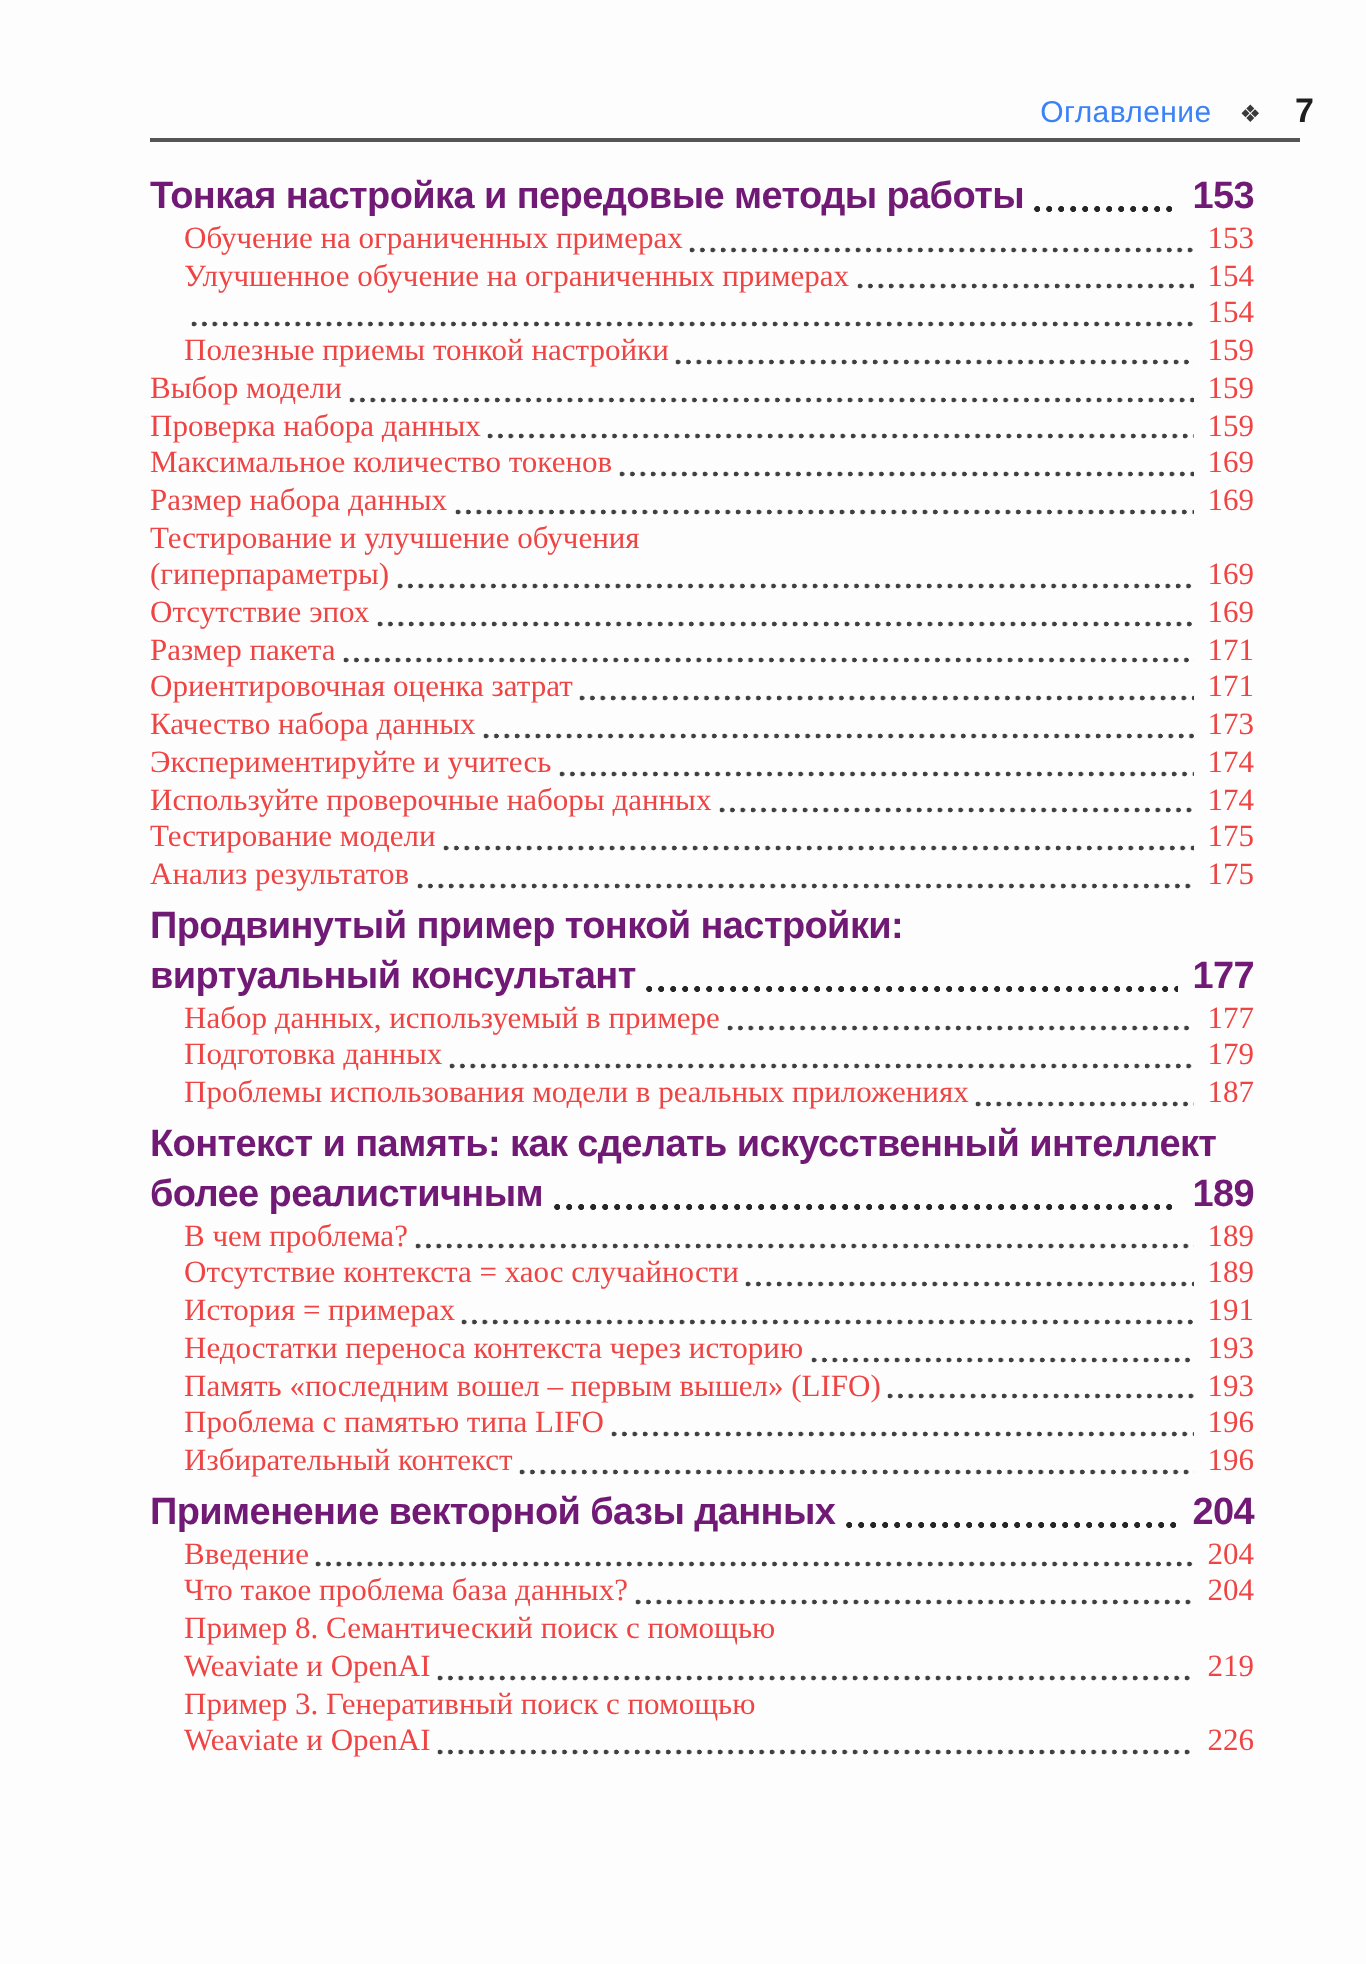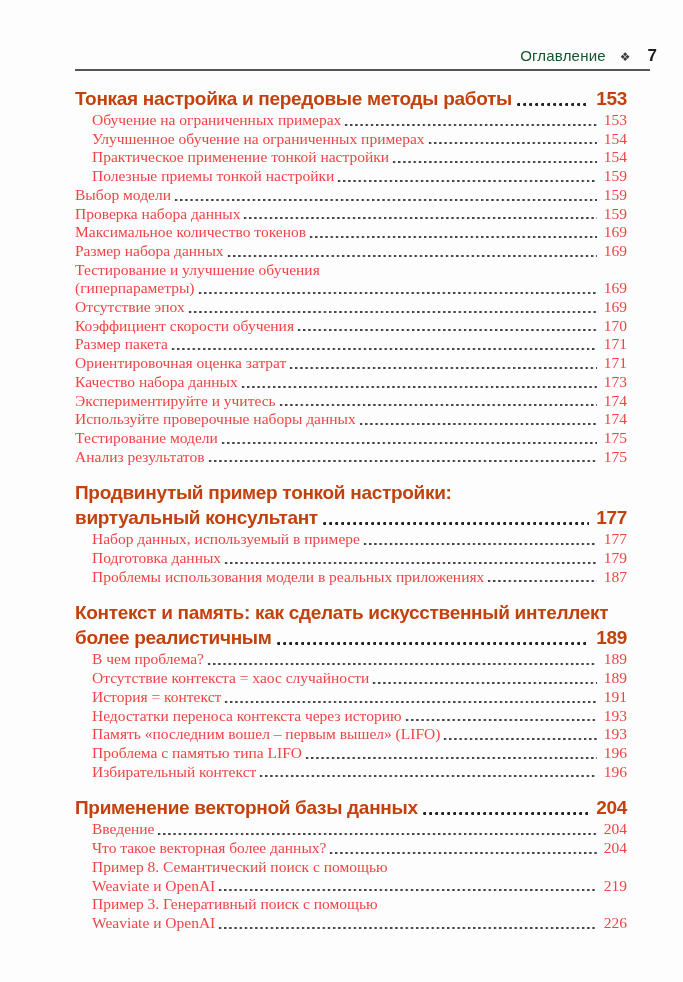--- a/index.html
+++ b/index.html
@@ -10,40 +10,40 @@
     font-family: "Liberation Serif", "DejaVu Serif", serif;
   }
   .page { position: relative; width: 683px; height: 982px; }
 
   
   .page-header {
     margin: 46px 26px 0 75px;
     display: flex; justify-content: flex-end; align-items: baseline;
     font-family: "Liberation Sans", "DejaVu Sans", sans-serif;
   }
-  .header-title { font-size: 15px; color: #14532d; letter-spacing: 0.2px; text-align: center; }
+  .header-title { font-size: 15px; color: #3b82f6; letter-spacing: 0.2px; text-align: center; }
   .header-ornament { font-size: 12px; color: #3a3a3a; margin-left: 14px; }
   .header-page { font-size: 17px; font-weight: 700; color: #1f1f1f; margin-left: 17px; }
   .header-rule {
     margin: 3px 33px 0 75px;
     border-top: 2px solid #555;
   }
 
   
   .toc { margin: 15px 56px 0 75px; }
-  .toc-section:not(:first-child) { margin-top: 14px; }
+  .toc-section:not(:first-child) { margin-top: 3px; }
 
   .heading-row {
     display: flex;
     line-height: 25px;
     font-family: "Liberation Sans", "DejaVu Sans", sans-serif;
     font-weight: 700;
     font-size: 19px;
     letter-spacing: -0.3px;
-    color: #c2410c;
+    color: #701a75;
     white-space: nowrap;
   }
   .heading-page { min-width: 36px; text-align: right; }
 
   .entry-row {
     display: flex;
     line-height: 18.7px;
     font-size: 15.5px;
     color: #ef4444;
     white-space: nowrap;
@@ -99,21 +99,20 @@
         </div>
         <div class="entry lvl1">
           <div class="entry-row">
             <span class="entry-text">Улучшенное обучение на ограниченных примерах</span>
             <span class="leader"></span>
             <span class="entry-page">154</span>
           </div>
         </div>
         <div class="entry lvl1">
           <div class="entry-row">
-            <span class="entry-text">Практическое применение тонкой настройки</span>
             <span class="leader"></span>
             <span class="entry-page">154</span>
           </div>
         </div>
         <div class="entry lvl1">
           <div class="entry-row">
             <span class="entry-text">Полезные приемы тонкой настройки</span>
             <span class="leader"></span>
             <span class="entry-page">159</span>
           </div>
@@ -154,27 +153,20 @@
             <span class="entry-text">(гиперпараметры)</span>
             <span class="leader"></span>
             <span class="entry-page">169</span>
           </div>
         </div>
         <div class="entry lvl2">
           <div class="entry-row">
             <span class="entry-text">Отсутствие эпох</span>
             <span class="leader"></span>
             <span class="entry-page">169</span>
-          </div>
-        </div>
-        <div class="entry lvl2">
-          <div class="entry-row">
-            <span class="entry-text">Коэффициент скорости обучения</span>
-            <span class="leader"></span>
-            <span class="entry-page">170</span>
           </div>
         </div>
         <div class="entry lvl2">
           <div class="entry-row">
             <span class="entry-text">Размер пакета</span>
             <span class="leader"></span>
             <span class="entry-page">171</span>
           </div>
         </div>
         <div class="entry lvl2">
@@ -269,21 +261,21 @@
         </div>
         <div class="entry lvl1">
           <div class="entry-row">
             <span class="entry-text">Отсутствие контекста = хаос случайности</span>
             <span class="leader"></span>
             <span class="entry-page">189</span>
           </div>
         </div>
         <div class="entry lvl1">
           <div class="entry-row">
-            <span class="entry-text">История = контекст</span>
+            <span class="entry-text">История = примерах</span>
             <span class="leader"></span>
             <span class="entry-page">191</span>
           </div>
         </div>
         <div class="entry lvl1">
           <div class="entry-row">
             <span class="entry-text">Недостатки переноса контекста через историю</span>
             <span class="leader"></span>
             <span class="entry-page">193</span>
           </div>
@@ -318,21 +310,21 @@
         </div>
         <div class="entry lvl1">
           <div class="entry-row">
             <span class="entry-text">Введение</span>
             <span class="leader"></span>
             <span class="entry-page">204</span>
           </div>
         </div>
         <div class="entry lvl1">
           <div class="entry-row">
-            <span class="entry-text">Что такое векторная более данных?</span>
+            <span class="entry-text">Что такое проблема база данных?</span>
             <span class="leader"></span>
             <span class="entry-page">204</span>
           </div>
         </div>
         <div class="entry lvl1">
           <div class="entry-row">
             <span class="entry-text">Пример 8. Семантический поиск с помощью</span>
           </div>
           <div class="entry-row">
             <span class="entry-text">Weaviate и OpenAI</span>

